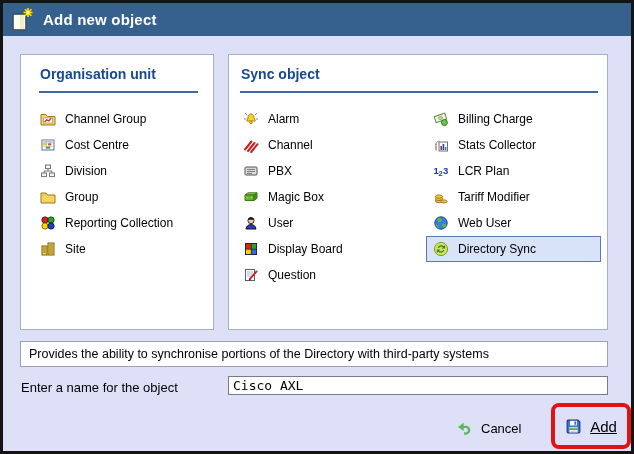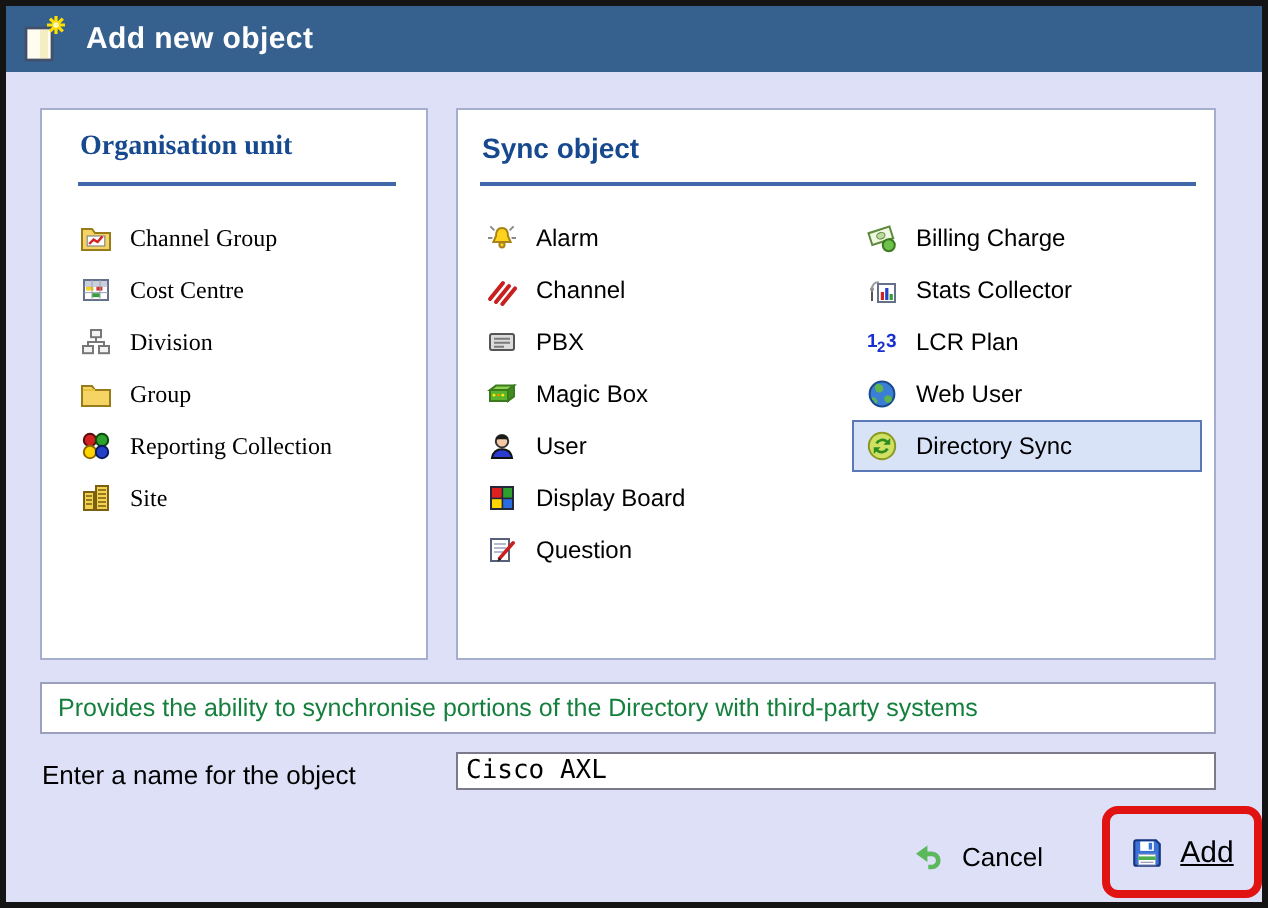--- a/index.html
+++ b/index.html
@@ -8,41 +8,41 @@
     border:3px solid #141414;background:var(--background,#dee0f8);
     font-family:"Liberation Sans",sans-serif;overflow:hidden;
   }
   .titlebar{
     position:absolute;left:0;top:0;right:0;height:33px;
     background:var(--titlebar,#36618e);
     display:flex;align-items:center;gap:9px;padding-left:7px;
   }
   .titlebar .title{color:#fff;font-weight:bold;font-size:15px;letter-spacing:.2px;}
   .panel{position:absolute;background:#fff;border:1px solid #a6aecd;box-sizing:border-box;}
-  .panel-org{left:17px;top:51px;width:194px;height:276px;font-family:Liberation Serif, serif;}
+  .panel-org{left:17px;top:51px;width:194px;height:276px;}
   .panel-other{left:225px;top:51px;width:380px;height:276px;}
   .panel .heading{font-size:14px;font-weight:bold;color:var(--heading,#17498f);position:absolute;top:11px;left:19px;}
   .panel-other .heading{left:12px;}
   .rule{position:absolute;top:36px;height:2px;background:#3e68a7;}
   .panel-org .rule{left:18px;right:15px;}
   .panel-other .rule{left:11px;right:9px;}
   .list{position:absolute;top:51px;}
   .panel-org .list{left:19px;width:168px;}
   .col1{left:14px;width:184px;}
   .col2{left:204px;width:174px;}
   .row{height:26px;display:flex;align-items:center;gap:9px;font-size:12px;color:#000;cursor:pointer;white-space:nowrap;}
   .row svg{width:16px;height:16px;flex:none;}
   .row.selected{
     background:var(--selected_bg,#d9e3f8);
     border:1px solid var(--selected_border,#5b79b9);
     box-sizing:border-box;margin-left:-7px;padding-left:6px;width:175px;
   }
   .desc{
     position:absolute;left:17px;top:338px;width:588px;height:26px;box-sizing:border-box;
-    background:#fff;border:1px solid #9aa0bd;font-size:12.5px;color:#15803d;
+    background:#fff;border:1px solid #9aa0bd;font-size:12.5px;color:#000000;
     line-height:24px;padding-left:8px;white-space:nowrap;overflow:hidden;
   }
   .name-label{position:absolute;left:18px;top:377px;font-size:13px;color:#000;}
   .name-input{
     position:absolute;left:225px;top:373px;width:380px;height:19px;box-sizing:border-box;
     border:1px solid #7a7a8a;background:#fff;padding:1px 4px;
     font-family:"DejaVu Sans Mono","Liberation Mono",monospace;font-size:13px;color:#000;
   }
   .cancel-btn{position:absolute;left:452px;top:413px;height:24px;display:flex;align-items:center;gap:9px;font-size:13px;color:#000;cursor:pointer;}
   .cancel-btn svg{width:17px;height:17px;}
@@ -245,20 +245,31 @@
 
       <div class="row">
         <svg viewBox="0 0 16 16">
           <text x="0.5" y="10.5" font-size="9.5" font-weight="bold" fill="#1a2fd0" font-family="Liberation Sans,sans-serif">1</text>
           <text x="5.5" y="13" font-size="7.5" font-weight="bold" fill="#1a2fd0" font-family="Liberation Sans,sans-serif">2</text>
           <text x="10" y="10.5" font-size="9.5" font-weight="bold" fill="#1a2fd0" font-family="Liberation Sans,sans-serif">3</text>
         </svg>
         <span>LCR Plan</span>
       </div>
 
+      <div class="row">
+        <svg viewBox="0 0 16 16">
+          <g stroke="#a07818" fill="#f5c93e">
+            <ellipse cx="6" cy="12" rx="3.6" ry="1.7"></ellipse>
+            <ellipse cx="6" cy="9.8" rx="3.6" ry="1.7"></ellipse>
+            <ellipse cx="6" cy="7.6" rx="3.6" ry="1.7"></ellipse>
+            <ellipse cx="11" cy="12.4" rx="3" ry="1.5"></ellipse>
+          </g>
+        </svg>
+        <span>Tariff Modifier</span>
+      </div>
 
       <div class="row">
         <svg viewBox="0 0 16 16">
           <circle cx="8" cy="8" r="6.2" fill="#3a7fd5" stroke="#184a8c"></circle>
           <path d="M5 3.2c1.6-.6 3.2 0 3.6 1.6.4 1.6-1 2.8-2.6 2.3C4.4 6.6 4 4.2 5 3.2z" fill="#5fb54a"></path>
           <path d="M10.6 8.8c1.6-.2 2.8.8 2.3 2.4-.9 1.6-3 1.6-3.6.1-.5-1.4.3-2.4 1.3-2.5z" fill="#5fb54a"></path>
           <path d="M3 10.2c1.3 0 2.2 1 1.8 2.3" fill="none" stroke="#5fb54a" stroke-width="1.4"></path>
         </svg>
         <span>Web User</span>
       </div>

